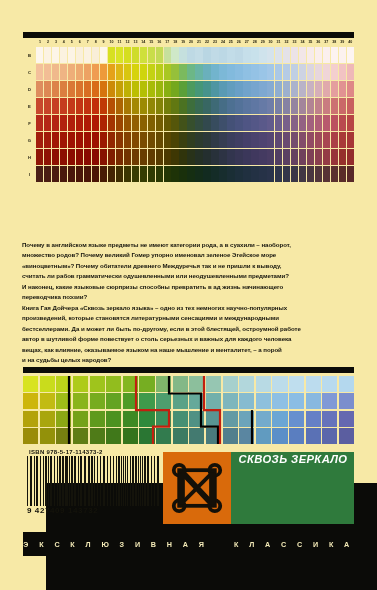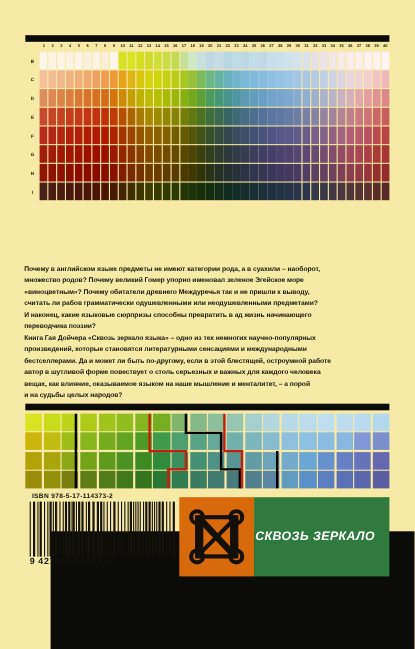--- a/index.html
+++ b/index.html
@@ -49,21 +49,21 @@
 
   
   .bottom{position:absolute;left:23px;top:449px;width:331px;height:141px;}
   .isbn-area{position:absolute;left:0;top:0;width:136px;}
   .isbn-text{font-size:6px;letter-spacing:0.3px;color:#14130b;font-weight:bold;margin:0 0 1px 6px;font-family:"Liberation Sans",sans-serif;}
   .barcode{height:50px;display:flex;align-items:stretch;margin-left:4px;}
   .barcode i{display:block;}
   .barcode-digits{display:flex;font-size:8px;font-weight:bold;color:#14130b;margin-left:4px;letter-spacing:0.6px;font-family:"Liberation Sans",sans-serif;}
 
   .logo-box{position:absolute;left:140px;top:3px;width:68px;height:72px;background:#d96a0b;display:flex;align-items:center;justify-content:center;}
-  .title-box{position:absolute;left:208px;top:3px;width:123px;height:72px;background:#2f7a3c;display:flex;flex-direction:column;justify-content:center;padding-left:1px;box-sizing:border-box;}
+  .title-box{position:absolute;left:208px;top:3px;width:123px;height:72px;background:#2f7a3c;display:flex;flex-direction:row;justify-content:center;padding-left:1px;box-sizing:border-box;}
   .title-line{
     font-size:11.2px;font-weight:bold;font-style:italic;color:#ffffff;
     letter-spacing:0.4px;line-height:15px;font-family:"Liberation Sans",sans-serif;
   }
 
   .series-bar{
     position:absolute;left:0;top:83px;width:331px;height:24px;background:#0b0b08;
     display:flex;align-items:center;justify-content:center;gap:0;
   }
   .series-text{
@@ -726,15 +726,18 @@
           <line x1="22" y1="20" x2="78" y2="80"></line>
           <line x1="78" y1="80" x2="78" y2="22"></line>
         </g>
       </svg>
     </div>
 
     <div class="title-box">
       <div class="title-line">СКВОЗЬ ЗЕРКАЛО</div>
     </div>
 
+    <div class="series-bar">
+      <span class="series-text">Э К С К Л Ю З И В Н А Я    К Л А С С И К А</span>
+    </div>
   </div>
 
 </div>
 
 </body></html>

